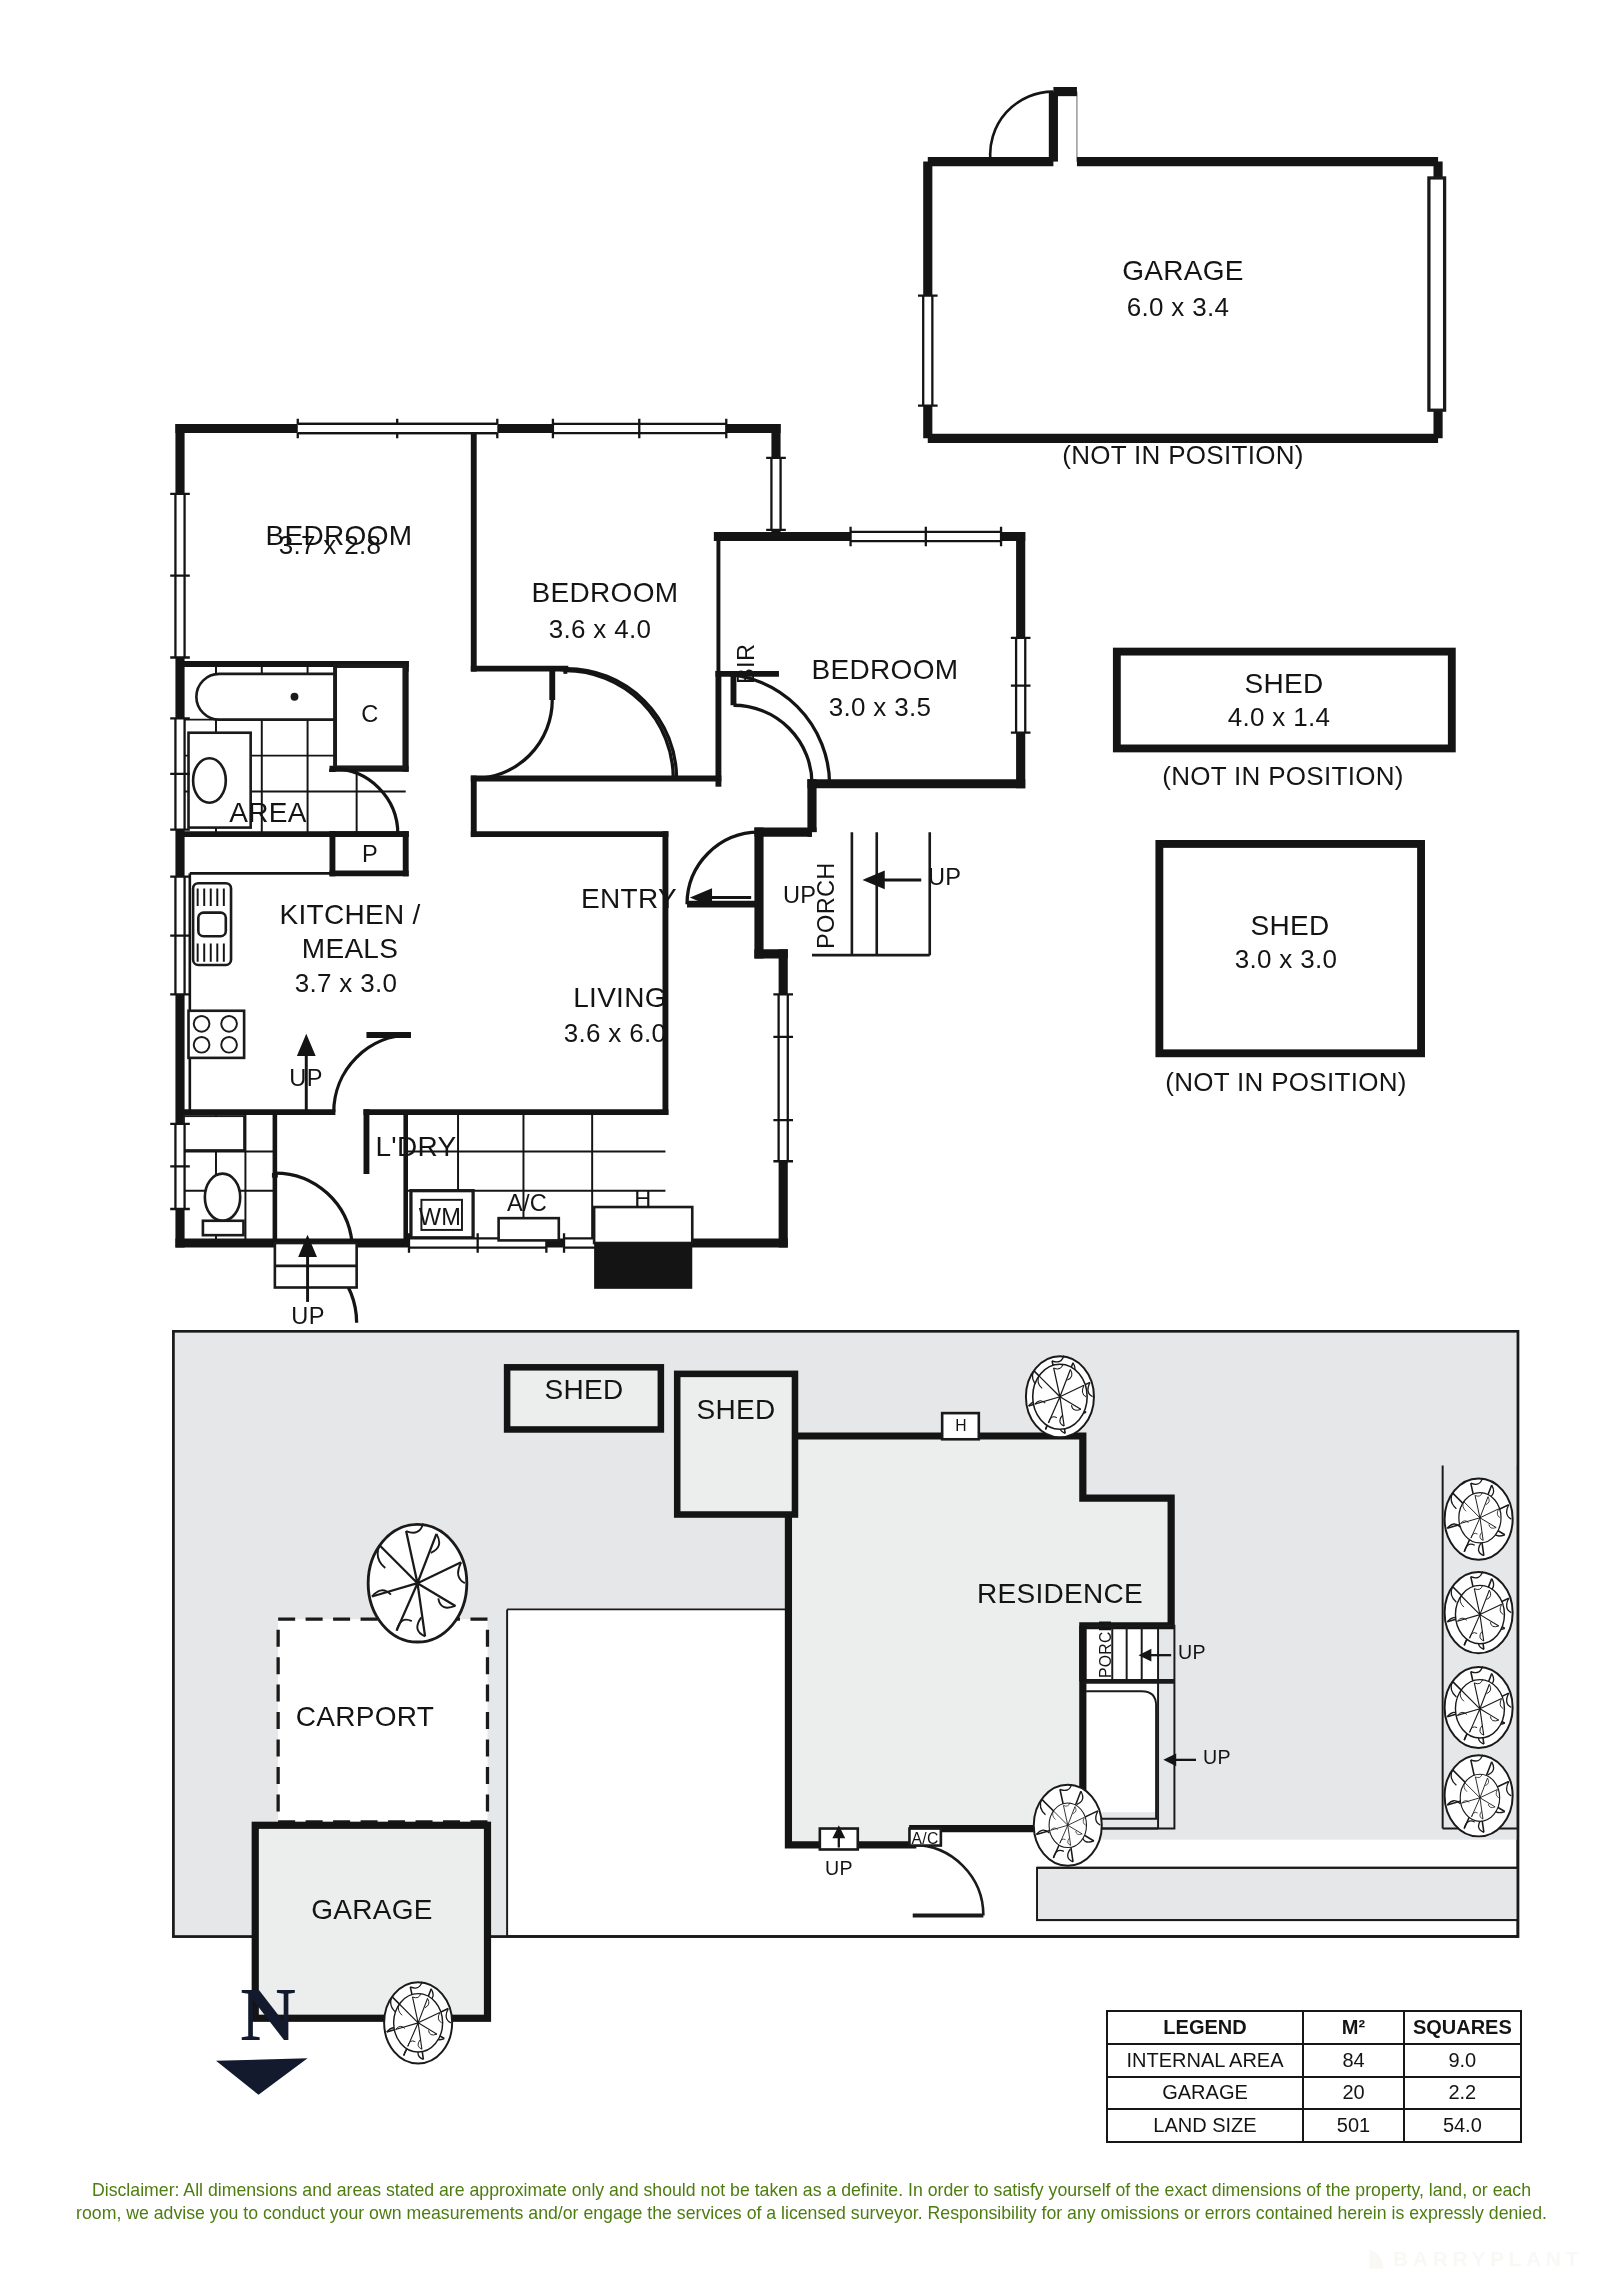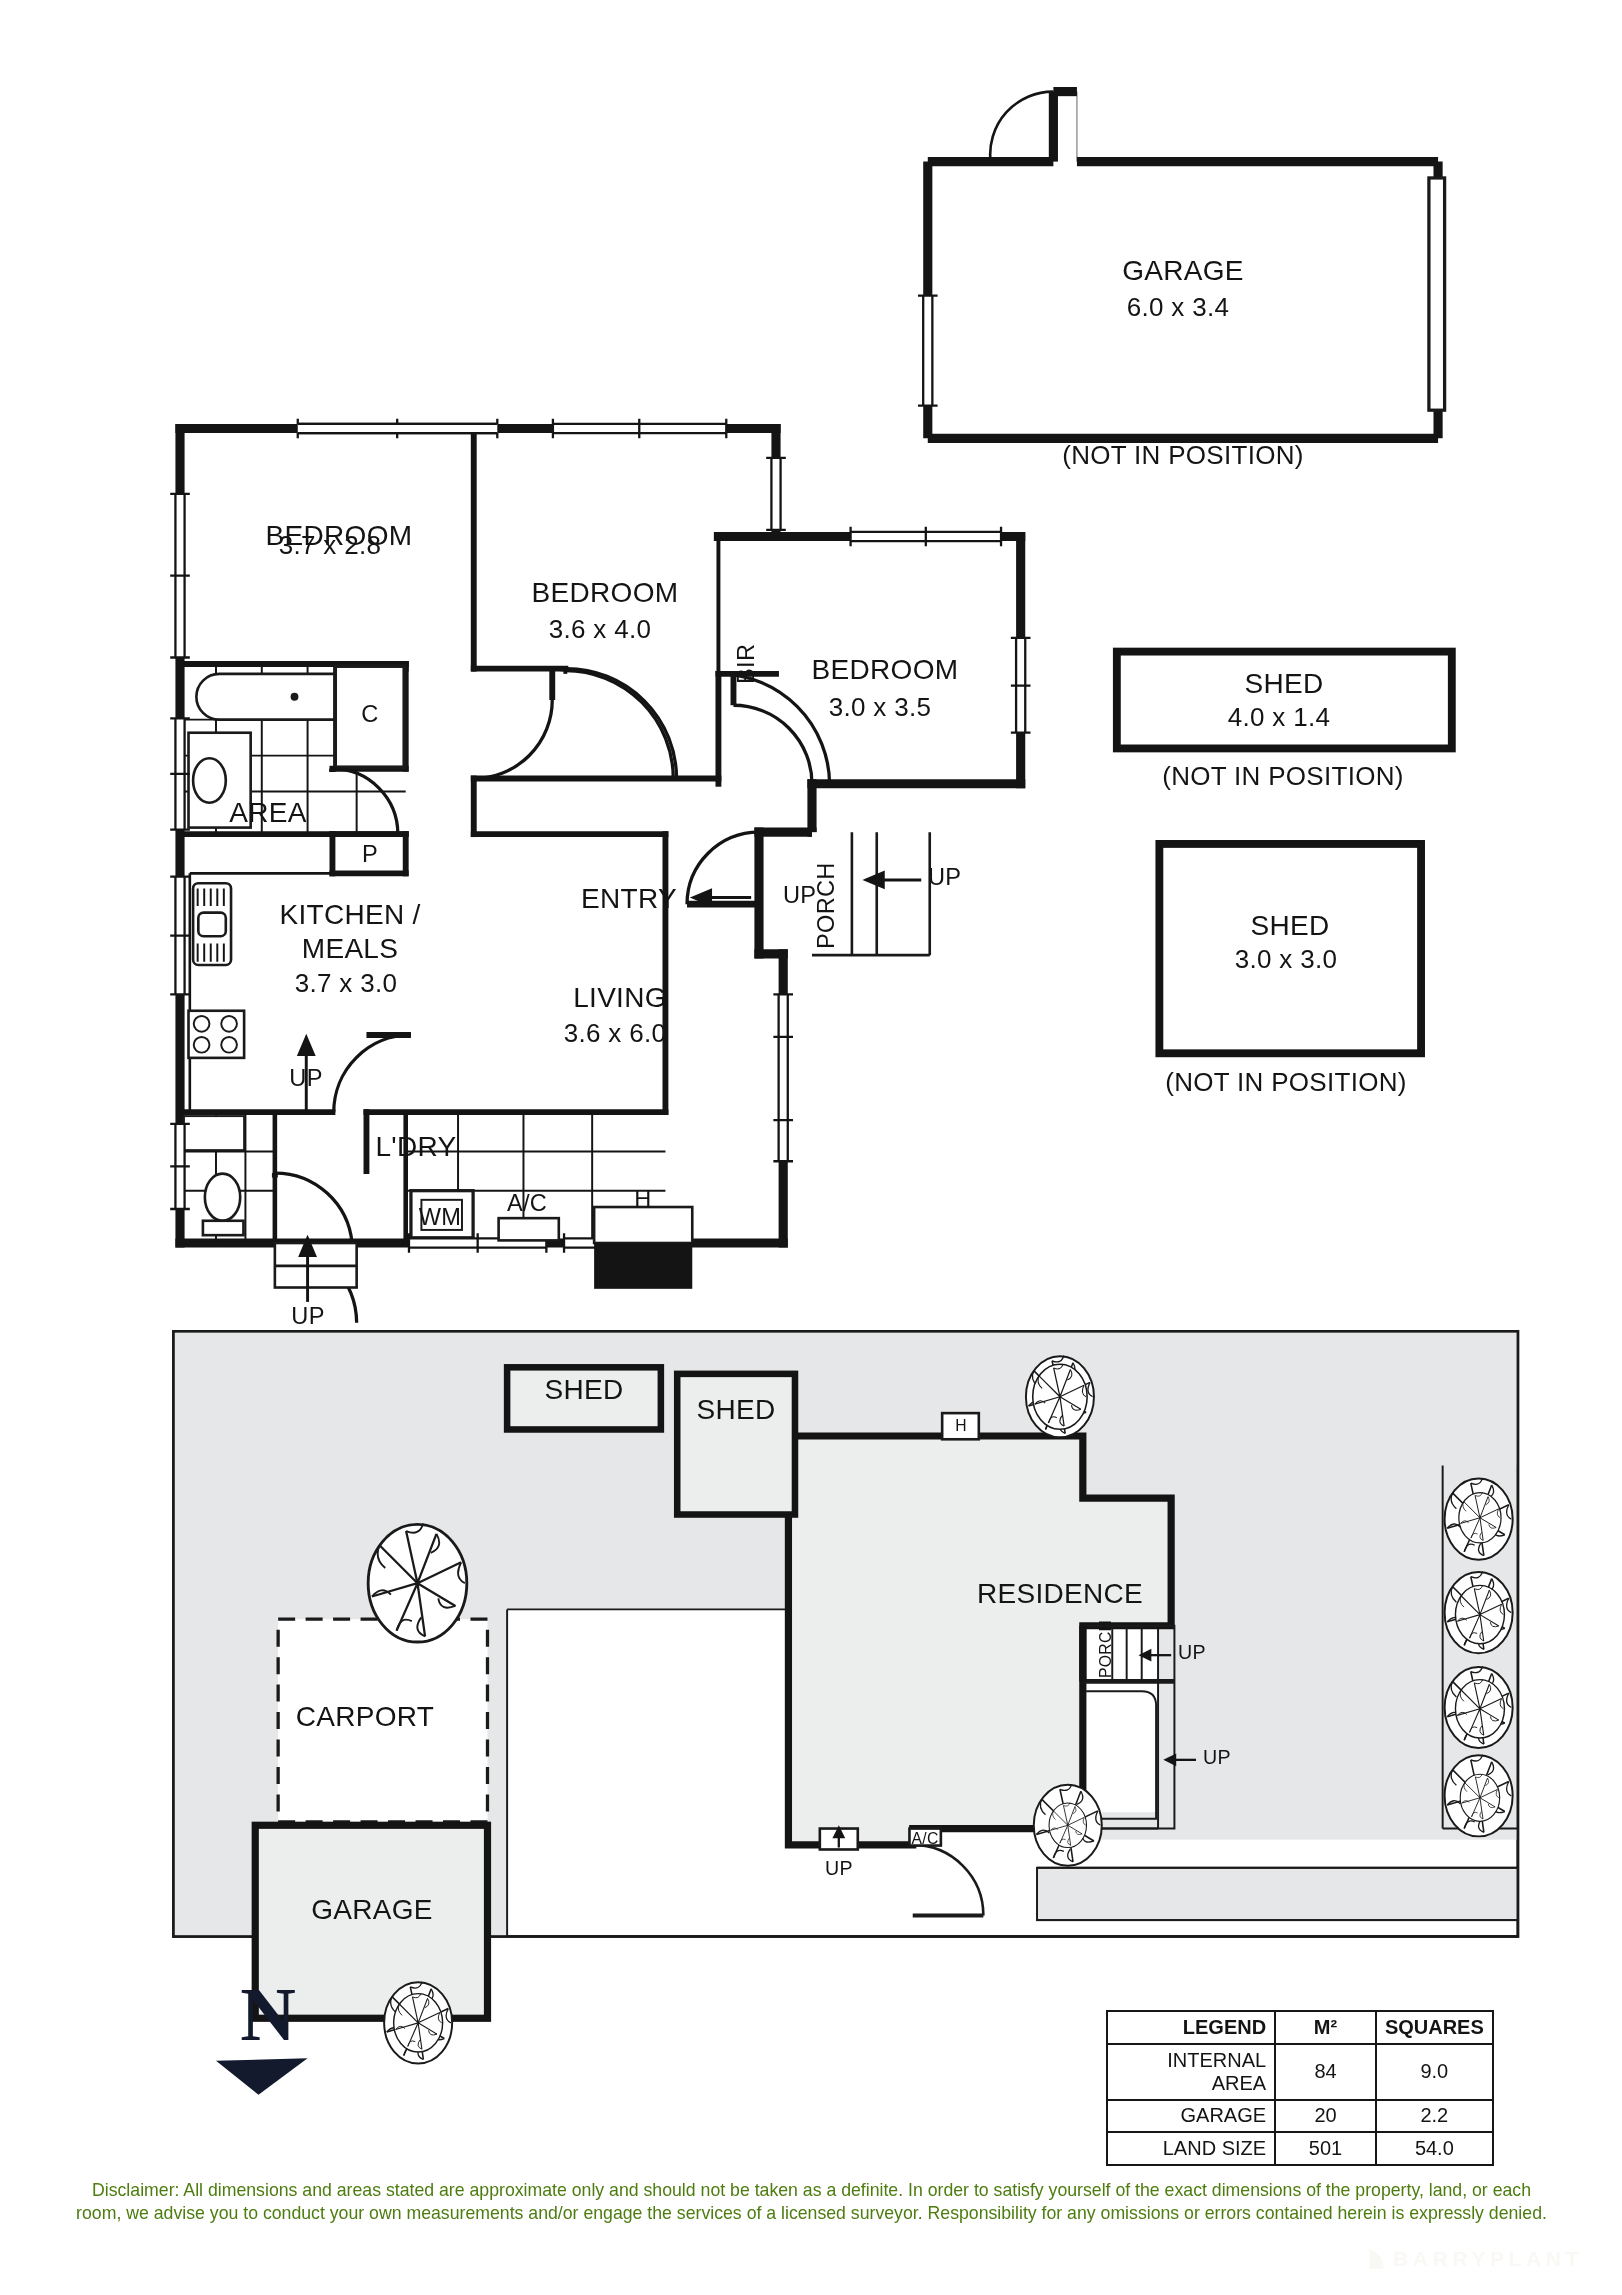--- a/index.html
+++ b/index.html
@@ -19,21 +19,21 @@
   .tiny{font-size:15.7px;}
   .mid{font-size:23.6px;}
   .ctr{transform:translateX(-50%);text-align:center;}
 
   
   #legend-table{position:absolute;left:1106px;top:2010px;border-collapse:collapse;
     font-family:"Liberation Sans",sans-serif;background:#fff;}
   #legend-table td,#legend-table th{border:2px solid #161616;padding:3.9px 7.9px;
     font-size:20px;font-weight:400;color:#141414;height:30px;box-sizing:border-box;}
   #legend-table th{font-weight:bold;}
-  #legend-table .c-label{width:168px;text-align:right;}
+  #legend-table .c-label{width:196px;text-align:center;}
   #legend-table .c-num{width:101px;text-align:center;}
   #legend-table .c-sq{width:96px;text-align:center;}
   #legend-table thead th{text-align:left;}
   #legend-table thead th.c-num,#legend-table thead th.c-sq{text-align:center;}
 
   
   #disclaimer{position:absolute;left:69px;top:2179px;width:1485px;text-align:center;
     font-size:17.7px;line-height:1.30;color:#4d7c0f;}
 
   

